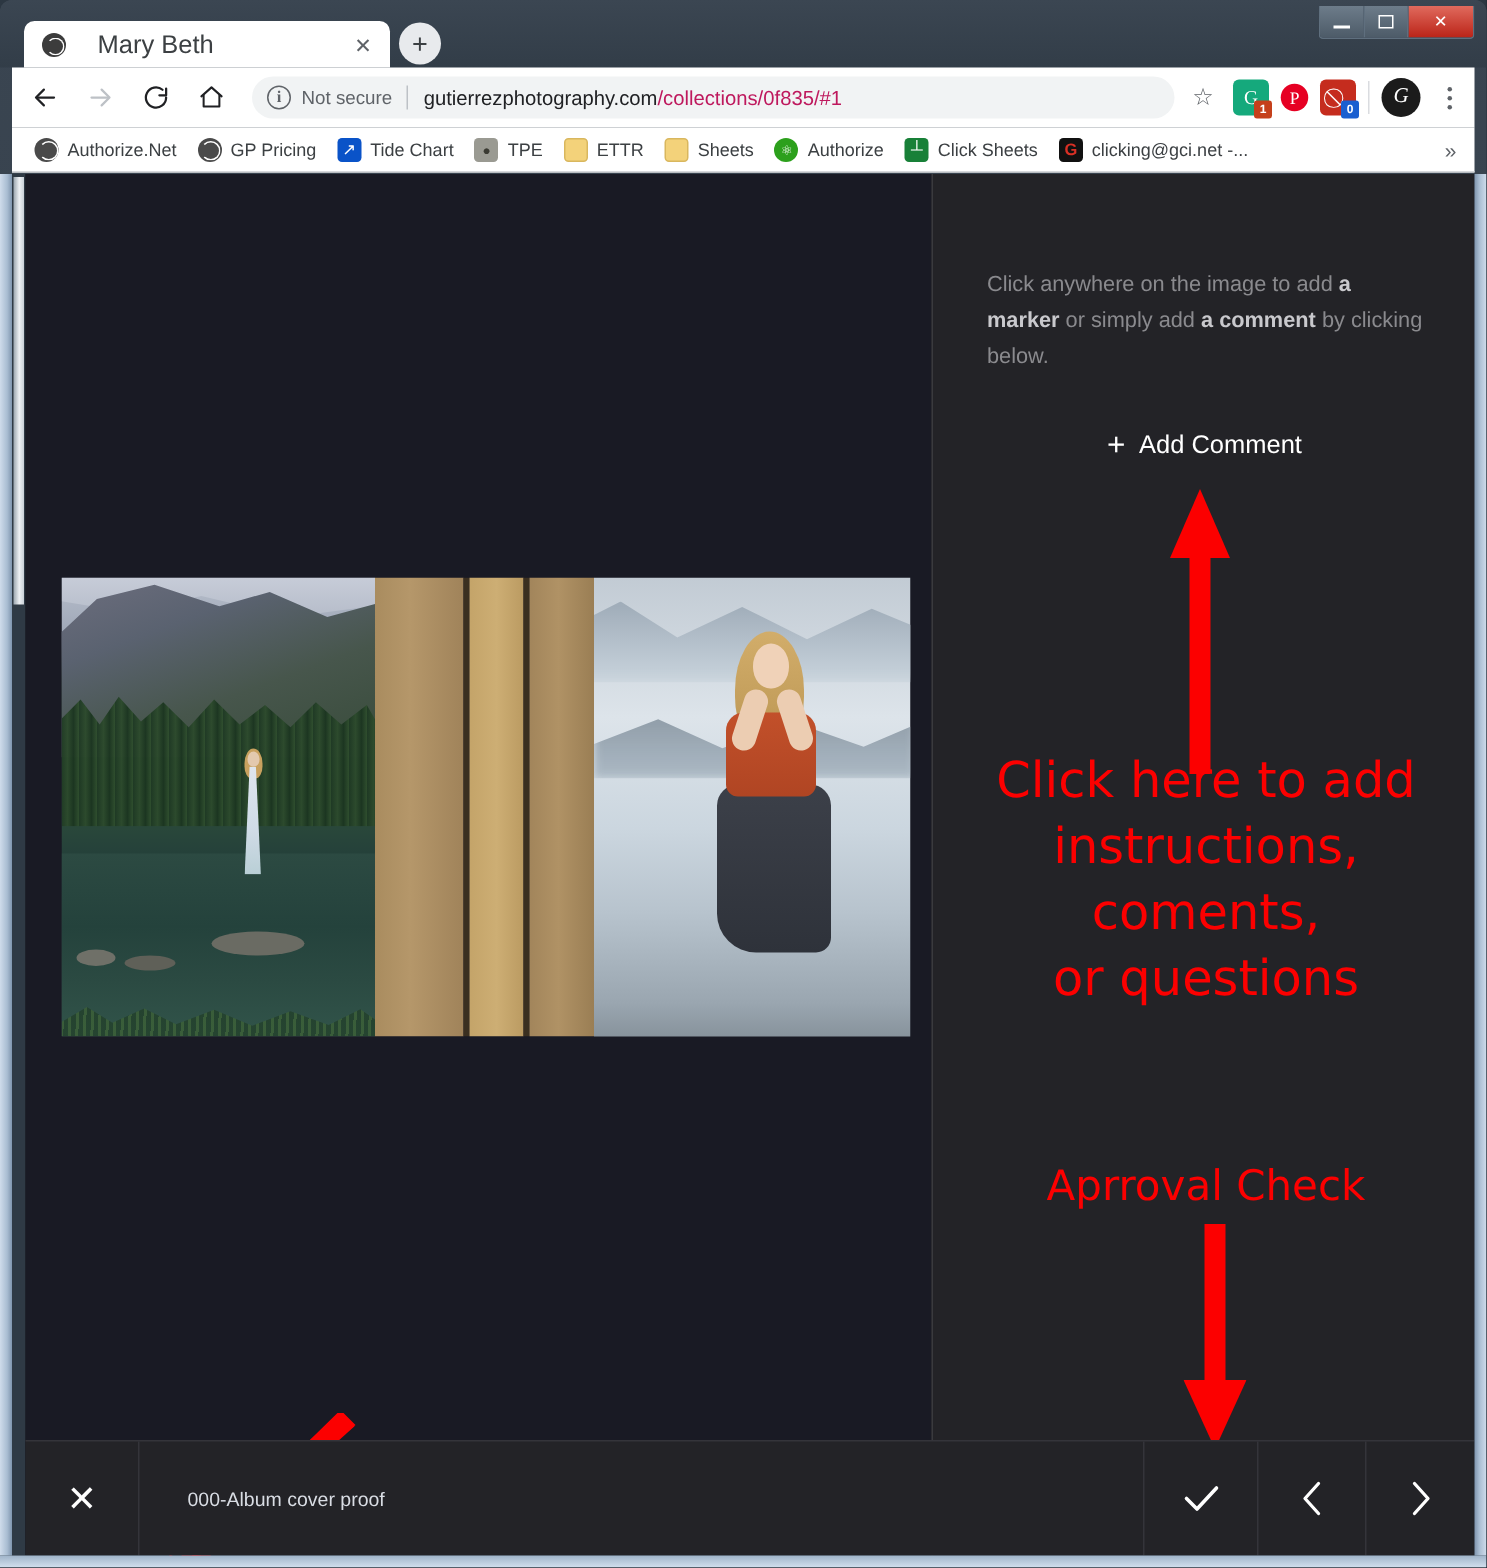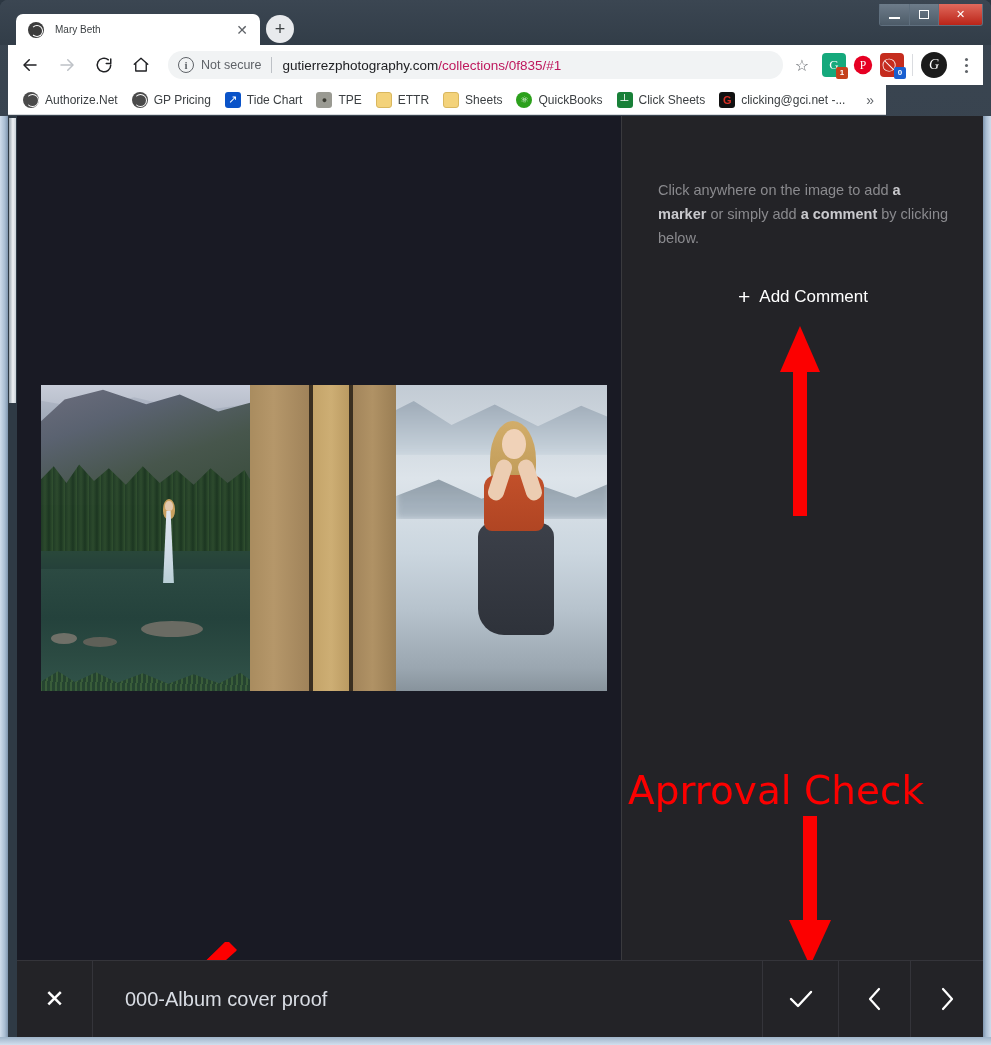--- a/index.html
+++ b/index.html
@@ -36,21 +36,21 @@
     border-radius: 50%;
     background: #3c3c3c;
     position: relative;
   }
   #tab-favicon::before {
     content: ""; position: absolute; left: 3px; top: 3px;
     width: 10px; height: 10px; border-radius: 50%;
     border: 1.6px solid #fff; border-left-color: transparent;
   }
   #tab-title {
-    margin-left: 11px; font-size: 10px; color: #3c4043;
+    margin-left: 21px; font-size: 17px; color: #3c4043;
     white-space: nowrap; overflow: hidden; text-overflow: ellipsis;
     flex: 1 1 auto;
   }
   #tab-close {
     width: 22px; height: 22px; margin-right: 7px; flex: 0 0 22px;
     display: flex; align-items: center; justify-content: center;
     color: #5f6368; font-size: 14px; line-height: 1;
     cursor: pointer;
   }
   #new-tab-btn {
@@ -151,21 +151,21 @@
   #menu-dots {
     width: 26px; height: 28px; margin: 0 4px 0 6px; flex: 0 0 26px;
     display: flex; flex-direction: column; align-items: center; justify-content: center;
     gap: 3px; cursor: pointer;
   }
   #menu-dots i { width: 3px; height: 3px; border-radius: 50%; background: #5f6368; display:block;}
 
   
   #bookmarks-bar {
     position: absolute; left: 8px; top: 85px;
-    width: 878px; height: 30px;
+    width: 975px; height: 30px;
     background: #ffffff;
     display: flex; align-items: center;
     border-bottom: 1px solid #d7d9dc;
     padding-left: 8px;
   }
   .bookmark {
     display: flex; align-items: center; height: 24px;
     padding: 0 7px; cursor: pointer; flex: 0 0 auto;
   }
   .bm-icon {
@@ -386,22 +386,22 @@
   }
   #annot-click-here {
     position: absolute; left: 6px; top: 382px; width: 352px;
     text-align: center; color: #fc0000;
     font-size: 33px; line-height: 44px;
     font-family: "DejaVu Sans", sans-serif;
     white-space: pre-line;
   }
   #annot-approval {
     position: absolute; left: 6px; top: 653px; width: 352px;
-    color: #fc0000;
-    font-size: 39px; line-height: 44px;
+    text-align: center; color: #fc0000;
+    font-size: 28px; line-height: 44px;
     font-family: "DejaVu Sans", sans-serif;
   }
   #arrow-approval {
     position: absolute; left: 167px; top: 700px; width: 42px; height: 150px;
   }
 
   
   #bottom-bar {
     position: absolute; left: 9px; bottom: 0; width: 966px; height: 77px;
     background: #232327;
@@ -409,21 +409,21 @@
     display: flex; align-items: stretch;
   }
   .bb-cell {
     display: flex; align-items: center; justify-content: center;
     border-right: 1px solid #34343a;
     color: #ffffff; cursor: pointer;
   }
   #bb-close { width: 76px; flex: 0 0 76px; font-size: 24px; }
   #bb-filename {
     flex: 1 1 auto; justify-content: flex-start; padding-left: 32px;
-    font-size: 20px; color: #d9dde4; cursor: default;
+    font-size: 13px; color: #d9dde4; cursor: default;
   }
   #bb-approve { width: 76px; flex: 0 0 76px; }
   #bb-prev { width: 72px; flex: 0 0 72px; font-size: 24px; }
   #bb-next { width: 72px; flex: 0 0 72px; font-size: 24px; border-right: none; }
 
   
   #window-border-right {
     position: absolute; right: 0; top: 116px; width: 8px; height: 921px;
     background: linear-gradient(90deg,#7f95ae 0%, #a9bdd2 40%, #cfdceb 100%);
   }
@@ -539,21 +539,21 @@
     <div class="bookmark">
       <div class="bm-icon" style="background:#f3d27a;border:1px solid #d9b75e;"></div>
       <div class="bm-label">ETTR</div>
     </div>
     <div class="bookmark">
       <div class="bm-icon" style="background:#f3d27a;border:1px solid #d9b75e;"></div>
       <div class="bm-label">Sheets</div>
     </div>
     <div class="bookmark">
       <div class="bm-icon" style="background:#2ca01c;border-radius:50%;font-size:9px;">⚛</div>
-      <div class="bm-label">QuickBooks</div>
+      <div class="bm-label">Authorize</div>
     </div>
     <div class="bookmark">
       <div class="bm-icon" style="background:#188038;font-size:11px;">┴</div>
       <div class="bm-label">Click Sheets</div>
     </div>
     <div class="bookmark">
       <div class="bm-icon" style="background:#111;color:#d93025;font-size:11px;font-weight:bold;">G</div>
       <div class="bm-label">clicking@gci.net -...</div>
     </div>
     <div id="bookmarks-overflow">»</div>
@@ -616,20 +616,24 @@
       <div id="add-comment-btn">
         <span id="add-comment-plus">+</span>
         <span>Add Comment</span>
       </div>
 
       <svg id="arrow-comment" viewBox="0 0 40 190">
         <rect x="13" y="34" width="14" height="156" fill="#fc0000"></rect>
         <polygon points="20,0 40,46 0,46" fill="#fc0000"></polygon>
       </svg>
 
+      <div id="annot-click-here">Click here to add
+instructions,
+coments,
+or questions</div>
 
       <div id="annot-approval">Aprroval Check</div>
 
       <svg id="arrow-approval" viewBox="0 0 42 150">
         <rect x="14" y="0" width="14" height="108" fill="#fc0000"></rect>
         <polygon points="21,150 0,104 42,104" fill="#fc0000"></polygon>
       </svg>
     </div>
 
     <div id="bottom-bar">

